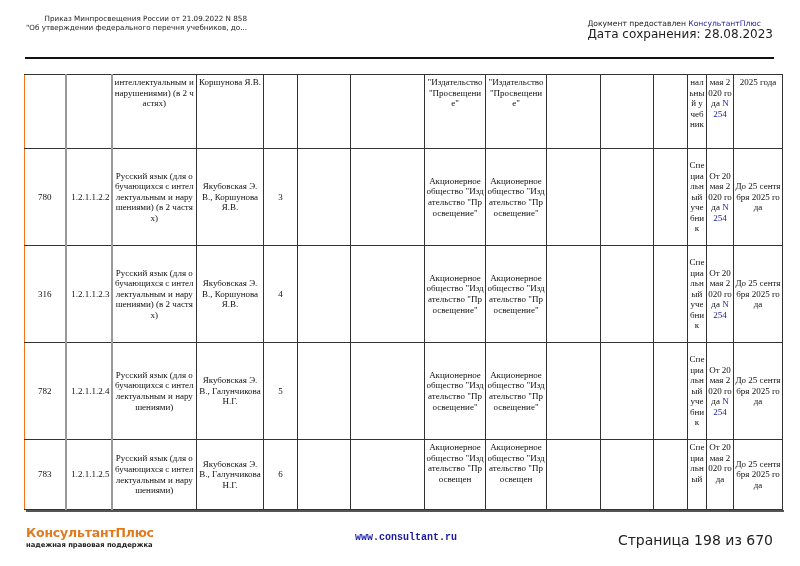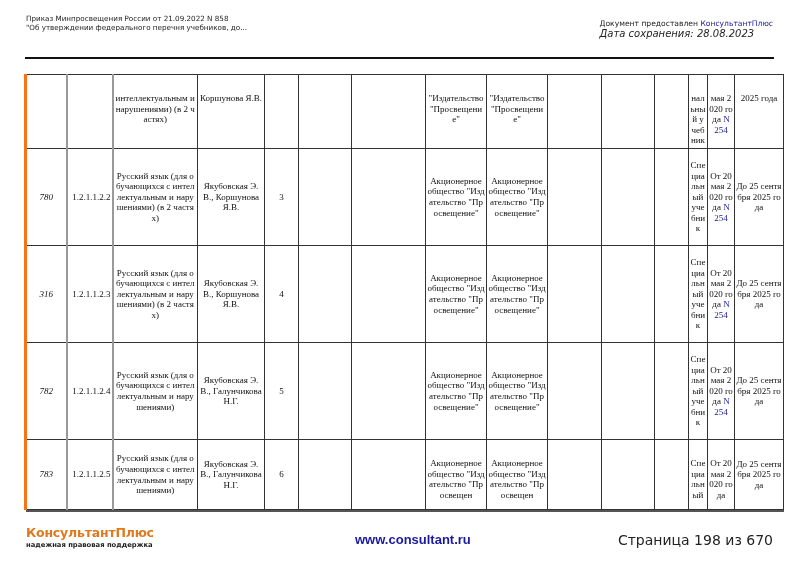--- a/index.html
+++ b/index.html
@@ -1,33 +1,33 @@
 <!DOCTYPE html>
 <html><head>
 <meta charset="utf-8">
 <style>
   html, body { margin:0; padding:0; background:#ffffff; }
   body { width:800px; height:566px; position:relative; overflow:hidden; font-family:"Liberation Serif", serif; color:#111; }
-  .hdr-left { position:absolute; left:26px; top:14px; font-family:"DejaVu Sans", sans-serif; font-size:7.2px; line-height:9.3px; color:#222; }
+  .hdr-left { position:absolute; left:26px; top:14px; font-family:"DejaVu Sans", sans-serif; font-size:7.2px; line-height:9.3px; color:#222;text-align:right; }
   .hdr-right { position:absolute; right:27px; top:19px; font-family:"DejaVu Sans", sans-serif; font-size:7.6px; line-height:10px; text-align:left; color:#222; }
   .hdr-right .brand { color:#1a1aa0; }
-  .hdr-right .date { font-size:10px;font-style:italic; }
+  .hdr-right .date { font-size:12px; }
   .rule { position:absolute; left:25px; width:349px; top:57px; height:2px; background:#111; }
   .rule.r2 { left:374px; width:400px; }
   table.grid { position:absolute; left:24px; top:74px; border-collapse:collapse; table-layout:fixed; font-size:9px; line-height:10.6px; }
   table.grid td { border:1px solid #333; padding:0 1px; vertical-align:middle; text-align:center; overflow:hidden; word-break:break-all; }
   table.grid td.l { text-align:right; }
-  table.grid td.top { vertical-align:top; padding-top:18px; }
-  table.grid td.c1 { border-left:3px solid #f97316;font-style:italic; }
+  table.grid td.top { vertical-align:top; padding-top:2px; }
+  table.grid td.c1 { border-left:1px solid #f97316; }
   table.grid td.c2 { border-left:2px solid #999; }
   .bottom-shadow { position:absolute; left:26px; top:510px; width:758px; height:2px; background:#555; }
   .blue { color:#1a1aa0; }
   .footer-brand { position:absolute; left:26px; top:525px; font-family:"DejaVu Sans", sans-serif; font-weight:bold; font-size:12.5px; color:#e07a1f; letter-spacing:-0.2px; }
   .footer-tag { position:absolute; left:26px; top:541px; font-family:"DejaVu Sans", sans-serif; font-weight:bold; font-size:6.8px; color:#222; }
-  .footer-url { position:absolute; left:355px; top:532px; font-family:Liberation Sans, sans-serif; font-weight:bold; font-size:13px; color:#1a1aa0; }
+  .footer-url { position:absolute; left:355px; top:532px; font-family:Liberation Mono, monospace; font-weight:bold; font-size:10px; color:#1a1aa0; }
   .footer-page { position:absolute; right:27px; top:532px; font-family:"DejaVu Sans", sans-serif; font-size:14px; color:#222;padding-left:24px; }
 </style>
 </head>
 <body>
 
 <div class="hdr-left">
   <div>Приказ Минпросвещения России от 21.09.2022 N 858</div>
   <div>"Об утверждении федерального перечня учебников, до...</div>
 </div>
 <div class="hdr-right">

